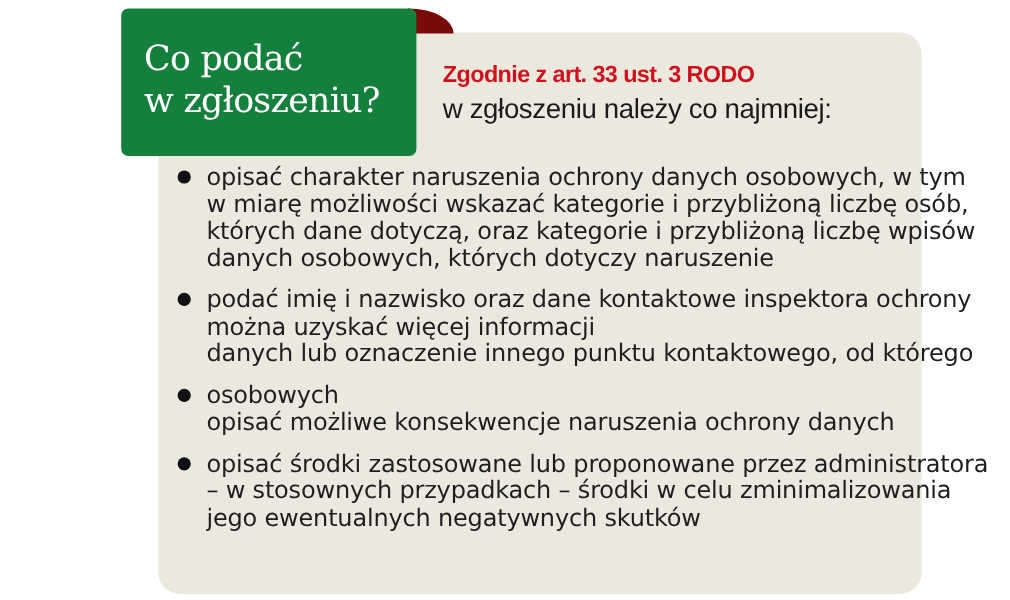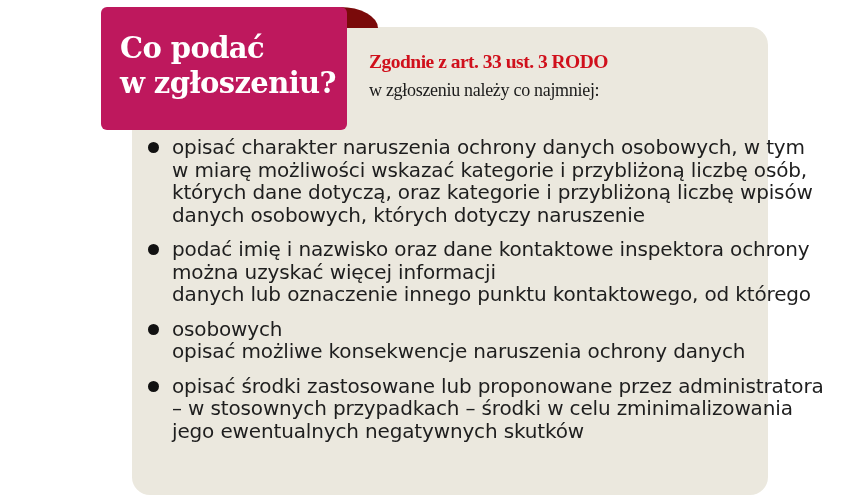--- a/index.html
+++ b/index.html
@@ -30,50 +30,50 @@
       height: 21px;
       background: #7a0a0a;
       border-top-right-radius: 38px 21px;
     }
     .label {
       position: absolute;
       left: 101px;
       top: 7px;
       width: 246px;
       height: 123px;
-      background: #be185d;
+      background: #15803d;
       border-radius: 6px;
       box-sizing: border-box;
       padding: 24px 0 0 19px;
       color: #ffffff;
       font-family: "DejaVu Serif", serif;
-      font-weight: bold;
+      font-weight: normal;
       font-size: 29px;
       line-height: 35px;
       letter-spacing: -0.6px;
     }
     .label span { display: block; white-space: nowrap; }
     .heading {
       position: absolute;
       left: 369px;
       top: 48px;
-      font-family: Liberation Serif, serif;
+      font-family: Liberation Sans, sans-serif;
     }
     .heading .lead {
       color: #d0101c;
       font-weight: bold;
       font-size: 19.5px;
       line-height: 28px;
       letter-spacing: -0.5px;
       white-space: nowrap;
       display: block;
     }
     .heading .sub {
       color: #1a1a1a;
-      font-size: 18px;
+      font-size: 23px;
       line-height: 28px;
       letter-spacing: -0.3px;
       white-space: nowrap;
       display: block;
     }
     .list {
       position: absolute;
       left: 148px;
       top: 136px;
       width: 620px;

